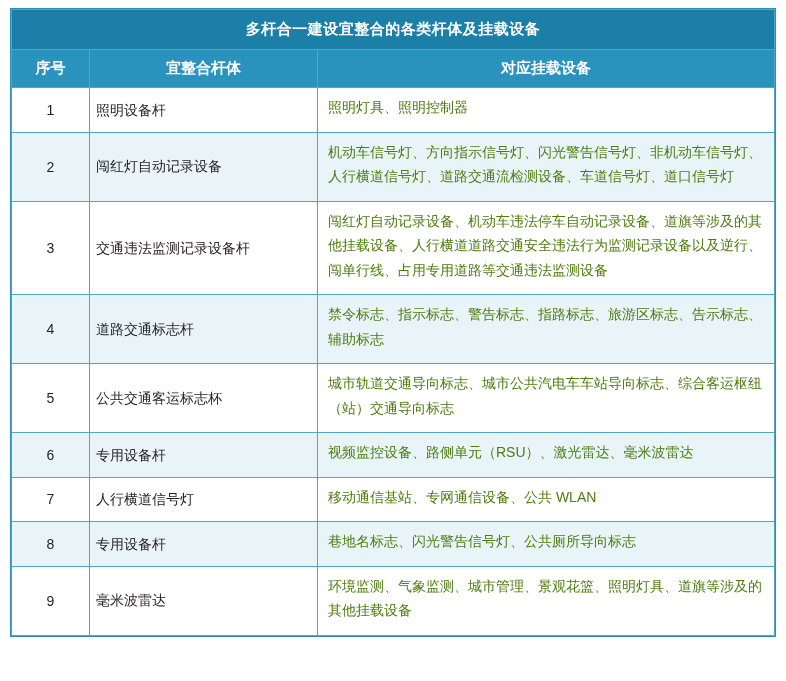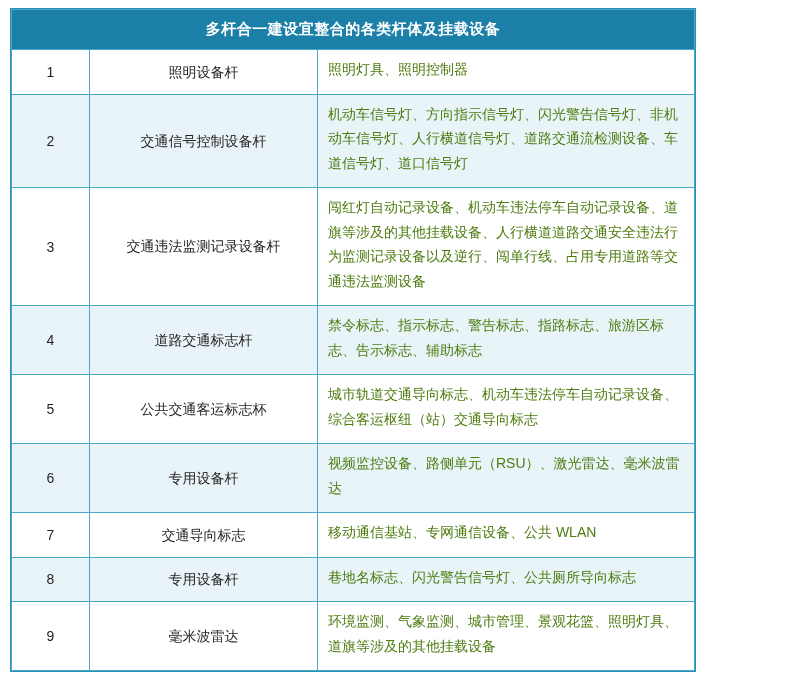--- a/index.html
+++ b/index.html
@@ -7,21 +7,21 @@
     padding: 0;
   }
   body {
     width: 786px;
     height: 681px;
     background: #ffffff;
     font-family: "Liberation Sans", sans-serif;
     overflow: hidden;
   }
   .table-wrap {
-    width: 686px;
+    width: 766px;
     margin: 8px 10px 0 10px;
     border: 1px solid #2a8fb5;
     box-sizing: border-box;
   }
   table.main-table {
     width: 100%;
     border-collapse: collapse;
     table-layout: fixed;
   }
   table.main-table td, table.main-table th {
@@ -52,21 +52,20 @@
   .col-dev  { width: auto; }
 
   td.cell-idx {
     text-align: center;
     vertical-align: middle;
     font-size: 14px;
     color: #231f20;
     padding: 6px 2px;
   }
   td.cell-pole {
-    text-align: center;
     vertical-align: middle;
     font-size: 14px;
     color: #231f20;
     padding: 6px 6px;
     line-height: 1.6;
   }
   td.cell-dev {
     text-align: left;
     vertical-align: middle;
     font-size: 14px;
@@ -84,54 +83,59 @@
   <table class="main-table">
     <colgroup>
       <col class="col-idx">
       <col class="col-pole">
       <col class="col-dev">
     </colgroup>
     <tbody>
       <tr class="title-row">
         <td colspan="3">多杆合一建设宜整合的各类杆体及挂载设备</td>
       </tr>
+      <tr class="header-row">
+        <td>序号</td>
+        <td>宜整合杆体</td>
+        <td>对应挂载设备</td>
+      </tr>
 
       <tr class="row-odd">
         <td class="cell-idx">1</td>
         <td class="cell-pole">照明设备杆</td>
         <td class="cell-dev">照明灯具、照明控制器</td>
       </tr>
       <tr class="row-even">
         <td class="cell-idx">2</td>
-        <td class="cell-pole">交通信号控制设备杆</td>
+        <td class="cell-pole">闯红灯自动记录设备</td>
         <td class="cell-dev">机动车信号灯、方向指示信号灯、闪光警告信号灯、非机动车信号灯、人行横道信号灯、道路交通流检测设备、车道信号灯、道口信号灯</td>
       </tr>
       <tr class="row-odd">
         <td class="cell-idx">3</td>
         <td class="cell-pole">交通违法监测记录设备杆</td>
         <td class="cell-dev">闯红灯自动记录设备、机动车违法停车自动记录设备、道旗等涉及的其他挂载设备、人行横道道路交通安全违法行为监测记录设备以及逆行、闯单行线、占用专用道路等交通违法监测设备</td>
       </tr>
       <tr class="row-even">
         <td class="cell-idx">4</td>
         <td class="cell-pole">道路交通标志杆</td>
         <td class="cell-dev">禁令标志、指示标志、警告标志、指路标志、旅游区标志、告示标志、辅助标志</td>
       </tr>
       <tr class="row-odd">
         <td class="cell-idx">5</td>
         <td class="cell-pole">公共交通客运标志杯</td>
-        <td class="cell-dev">城市轨道交通导向标志、机动车违法停车自动记录设备、综合客运枢纽（站）交通导向标志</td>
+        <td class="cell-dev">城市轨道交通导向标志、城市公共汽电车车站导向标志、综合客运枢纽（站）交通导向标志</td>
       </tr>
       <tr class="row-even">
         <td class="cell-idx">6</td>
         <td class="cell-pole">专用设备杆</td>
         <td class="cell-dev">视频监控设备、路侧单元（RSU）、激光雷达、毫米波雷达</td>
       </tr>
       <tr class="row-odd">
         <td class="cell-idx">7</td>
-        <td class="cell-pole">交通导向标志</td>
+        <td class="cell-pole">人行横道信号灯</td>
         <td class="cell-dev">移动通信基站、专网通信设备、公共 WLAN</td>
       </tr>
       <tr class="row-even">
         <td class="cell-idx">8</td>
         <td class="cell-pole">专用设备杆</td>
         <td class="cell-dev">巷地名标志、闪光警告信号灯、公共厕所导向标志</td>
       </tr>
       <tr class="row-odd">
         <td class="cell-idx">9</td>
         <td class="cell-pole">毫米波雷达</td>

